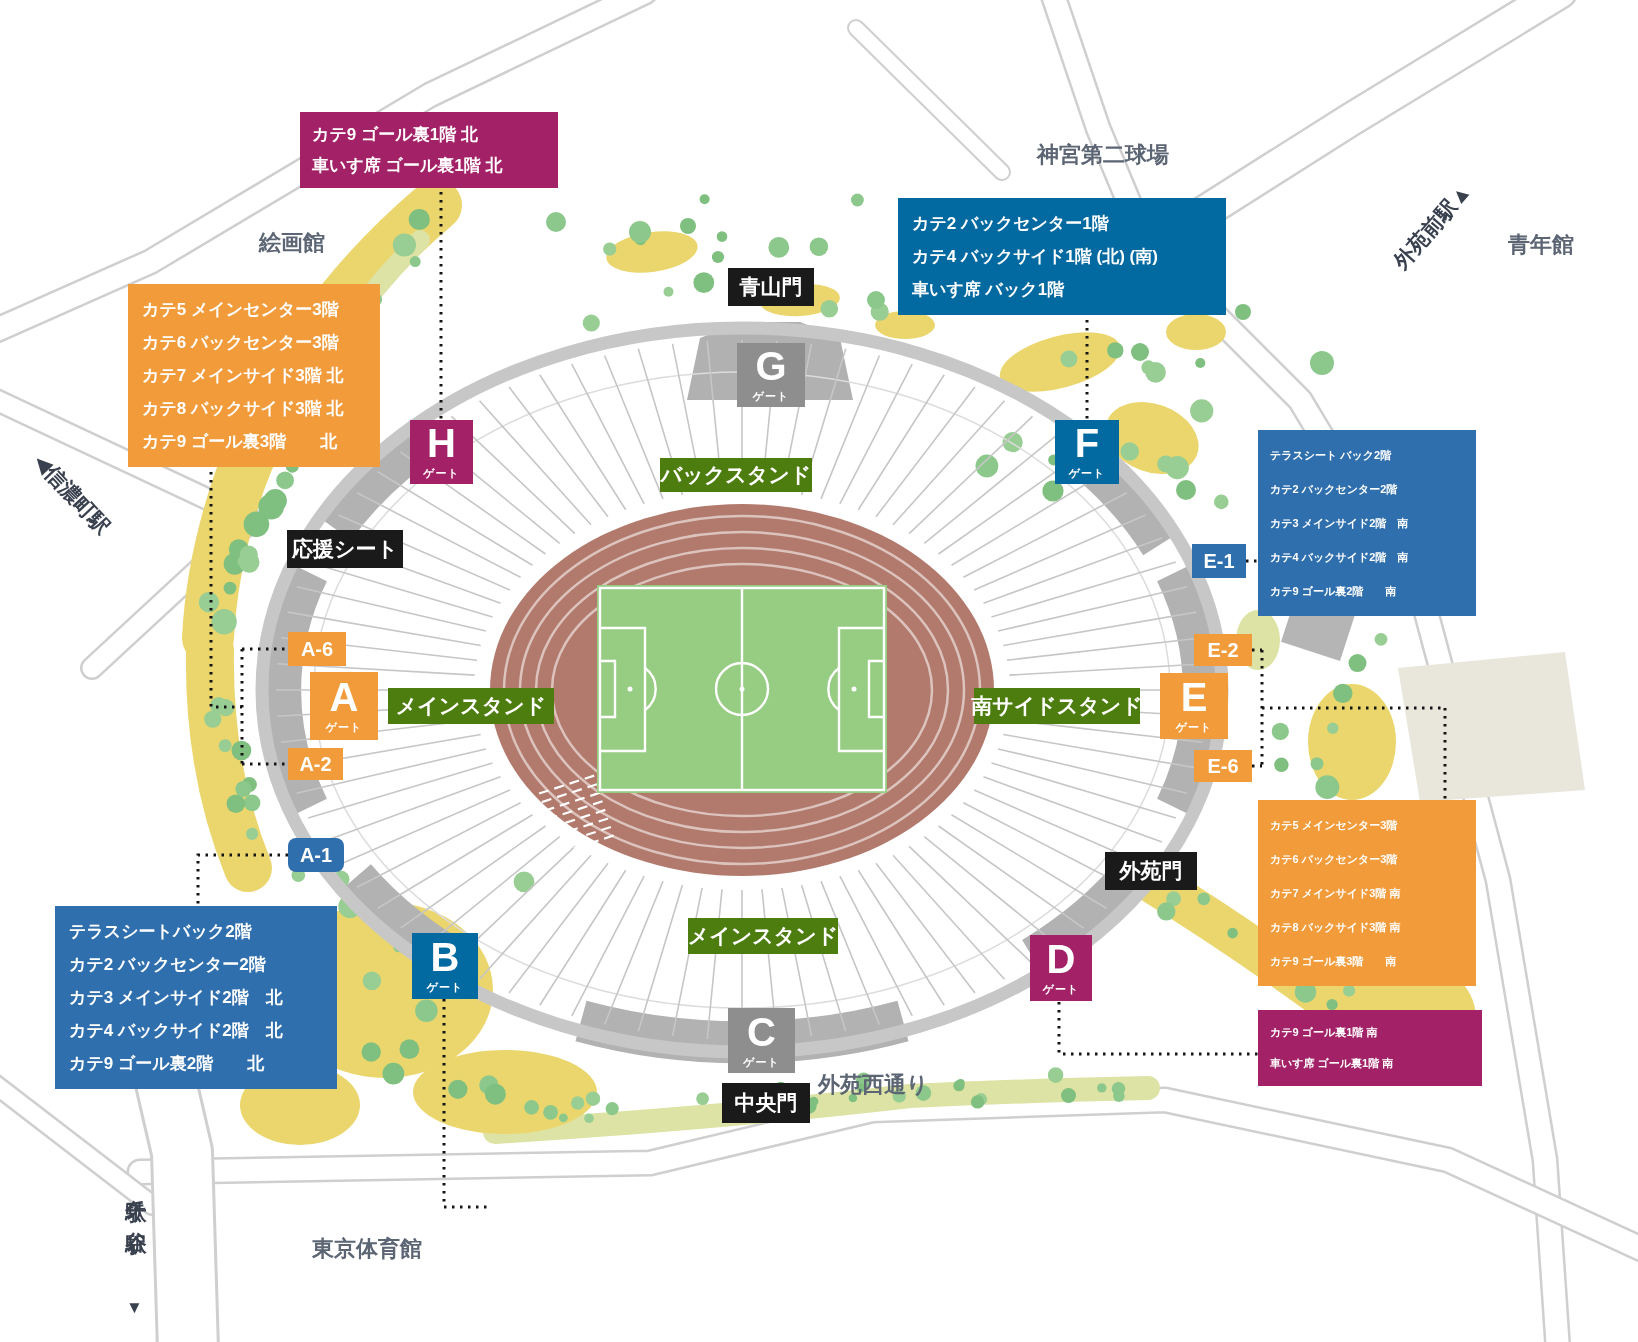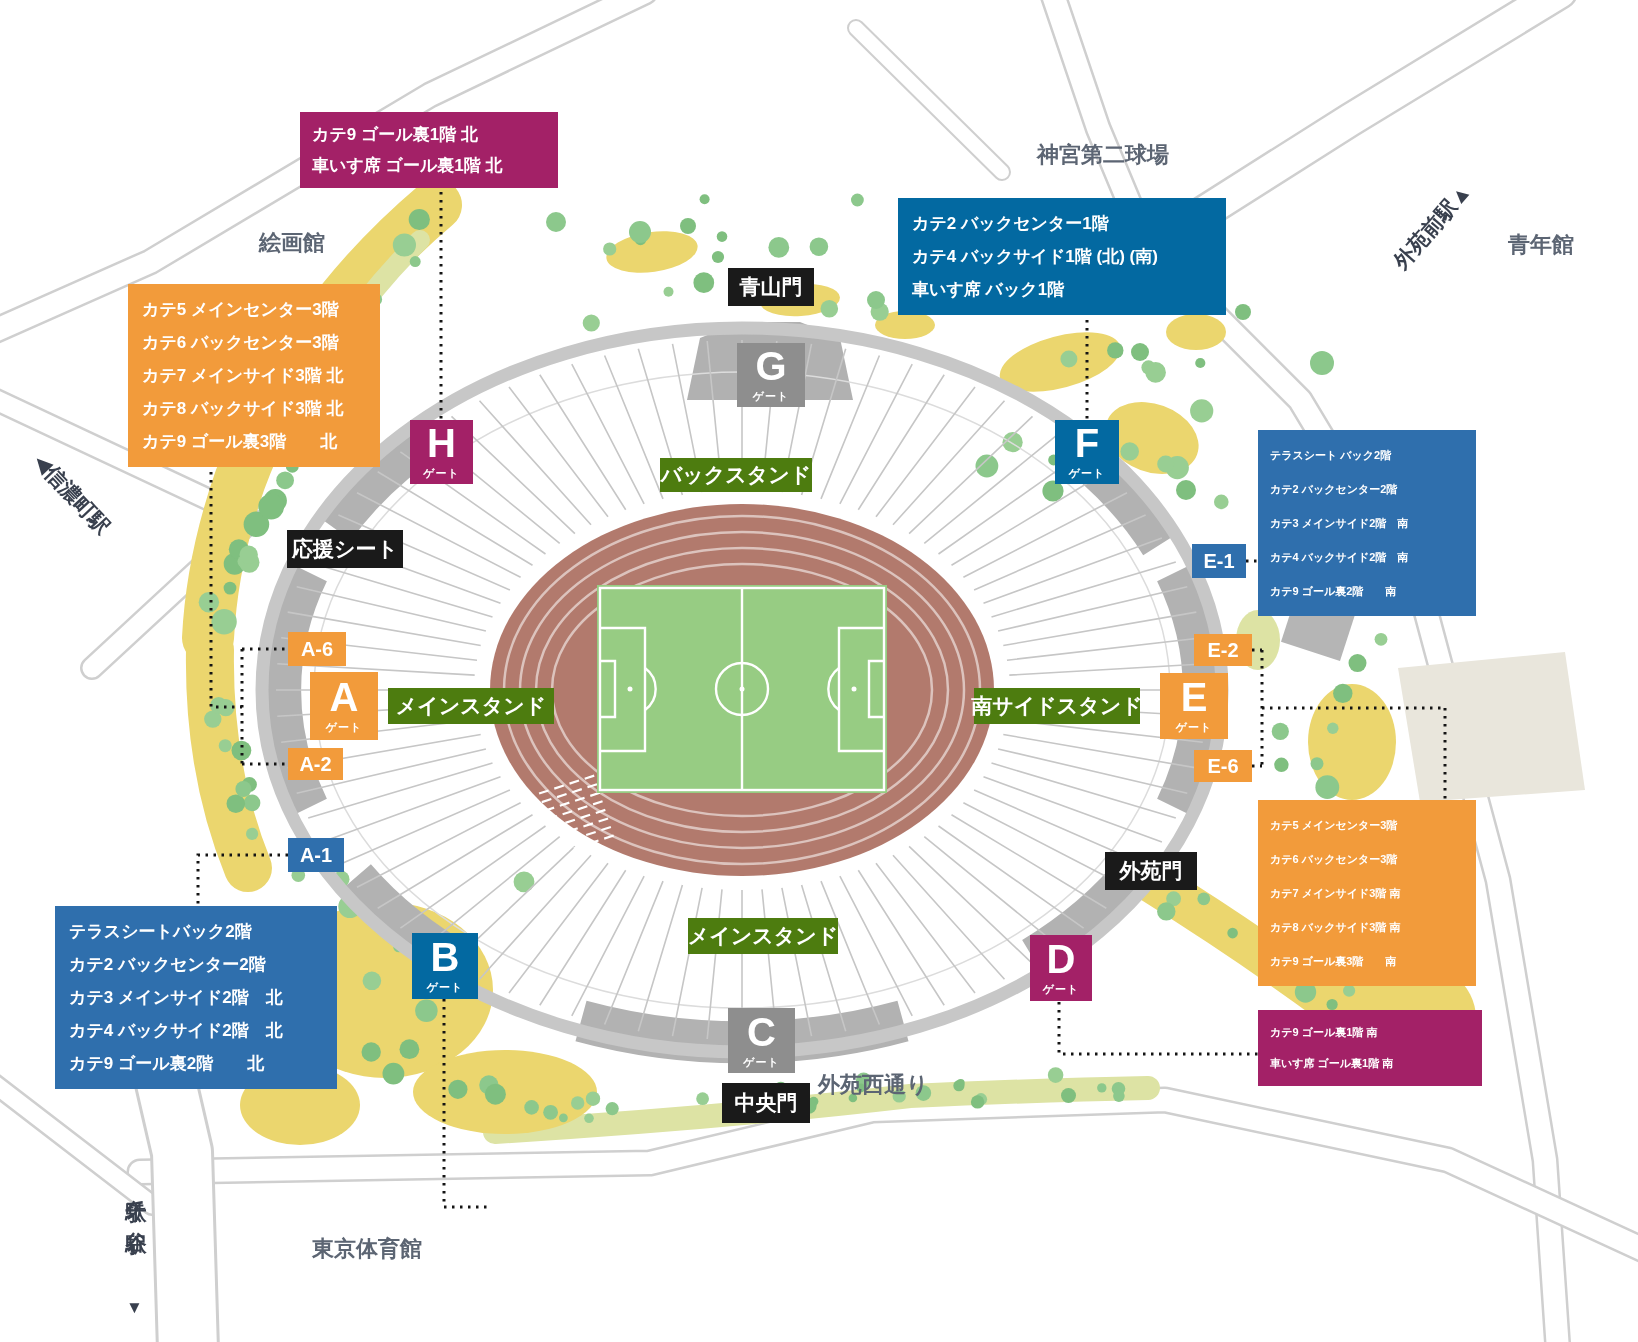--- a/index.html
+++ b/index.html
@@ -383,21 +383,21 @@
     <div class="letter">G</div>
     <div class="word">ゲート</div>
   </div>
   <div class="abs gate c-crimson" style="left:410px;top:420px;width:63px;height:64px;">
     <div class="letter">H</div>
     <div class="word">ゲート</div>
   </div>
 
   <div class="abs tag c-orange" style="left:288px;top:632px;width:58px;height:34px;">A-6</div>
   <div class="abs tag c-orange" style="left:288px;top:748px;width:55px;height:32px;">A-2</div>
-  <div class="abs tag c-blue" style="left:288px;top:838px;width:56px;height:34px;">A-1</div>
+  <div class="abs tag c-blue" style="left:288px;top:838px;width:56px;height:34px;border-radius:8px;">A-1</div>
   <div class="abs tag c-blue" style="left:1192px;top:544px;width:54px;height:34px;">E-1</div>
   <div class="abs tag c-orange" style="left:1194px;top:634px;width:58px;height:32px;">E-2</div>
   <div class="abs tag c-orange" style="left:1194px;top:750px;width:58px;height:32px;">E-6</div>
 
   <div class="abs stand c-navy" style="left:660px;top:458px;width:152px;height:34px;">バックスタンド</div>
   <div class="abs stand c-navy" style="left:388px;top:688px;width:166px;height:36px;">メインスタンド</div>
   <div class="abs stand c-navy" style="left:974px;top:688px;width:166px;height:36px;">南サイドスタンド</div>
   <div class="abs stand c-navy" style="left:688px;top:918px;width:150px;height:36px;">メインスタンド</div>
 
   <div class="abs entrance c-black" style="left:728px;top:268px;width:86px;height:38px;">青山門</div>

